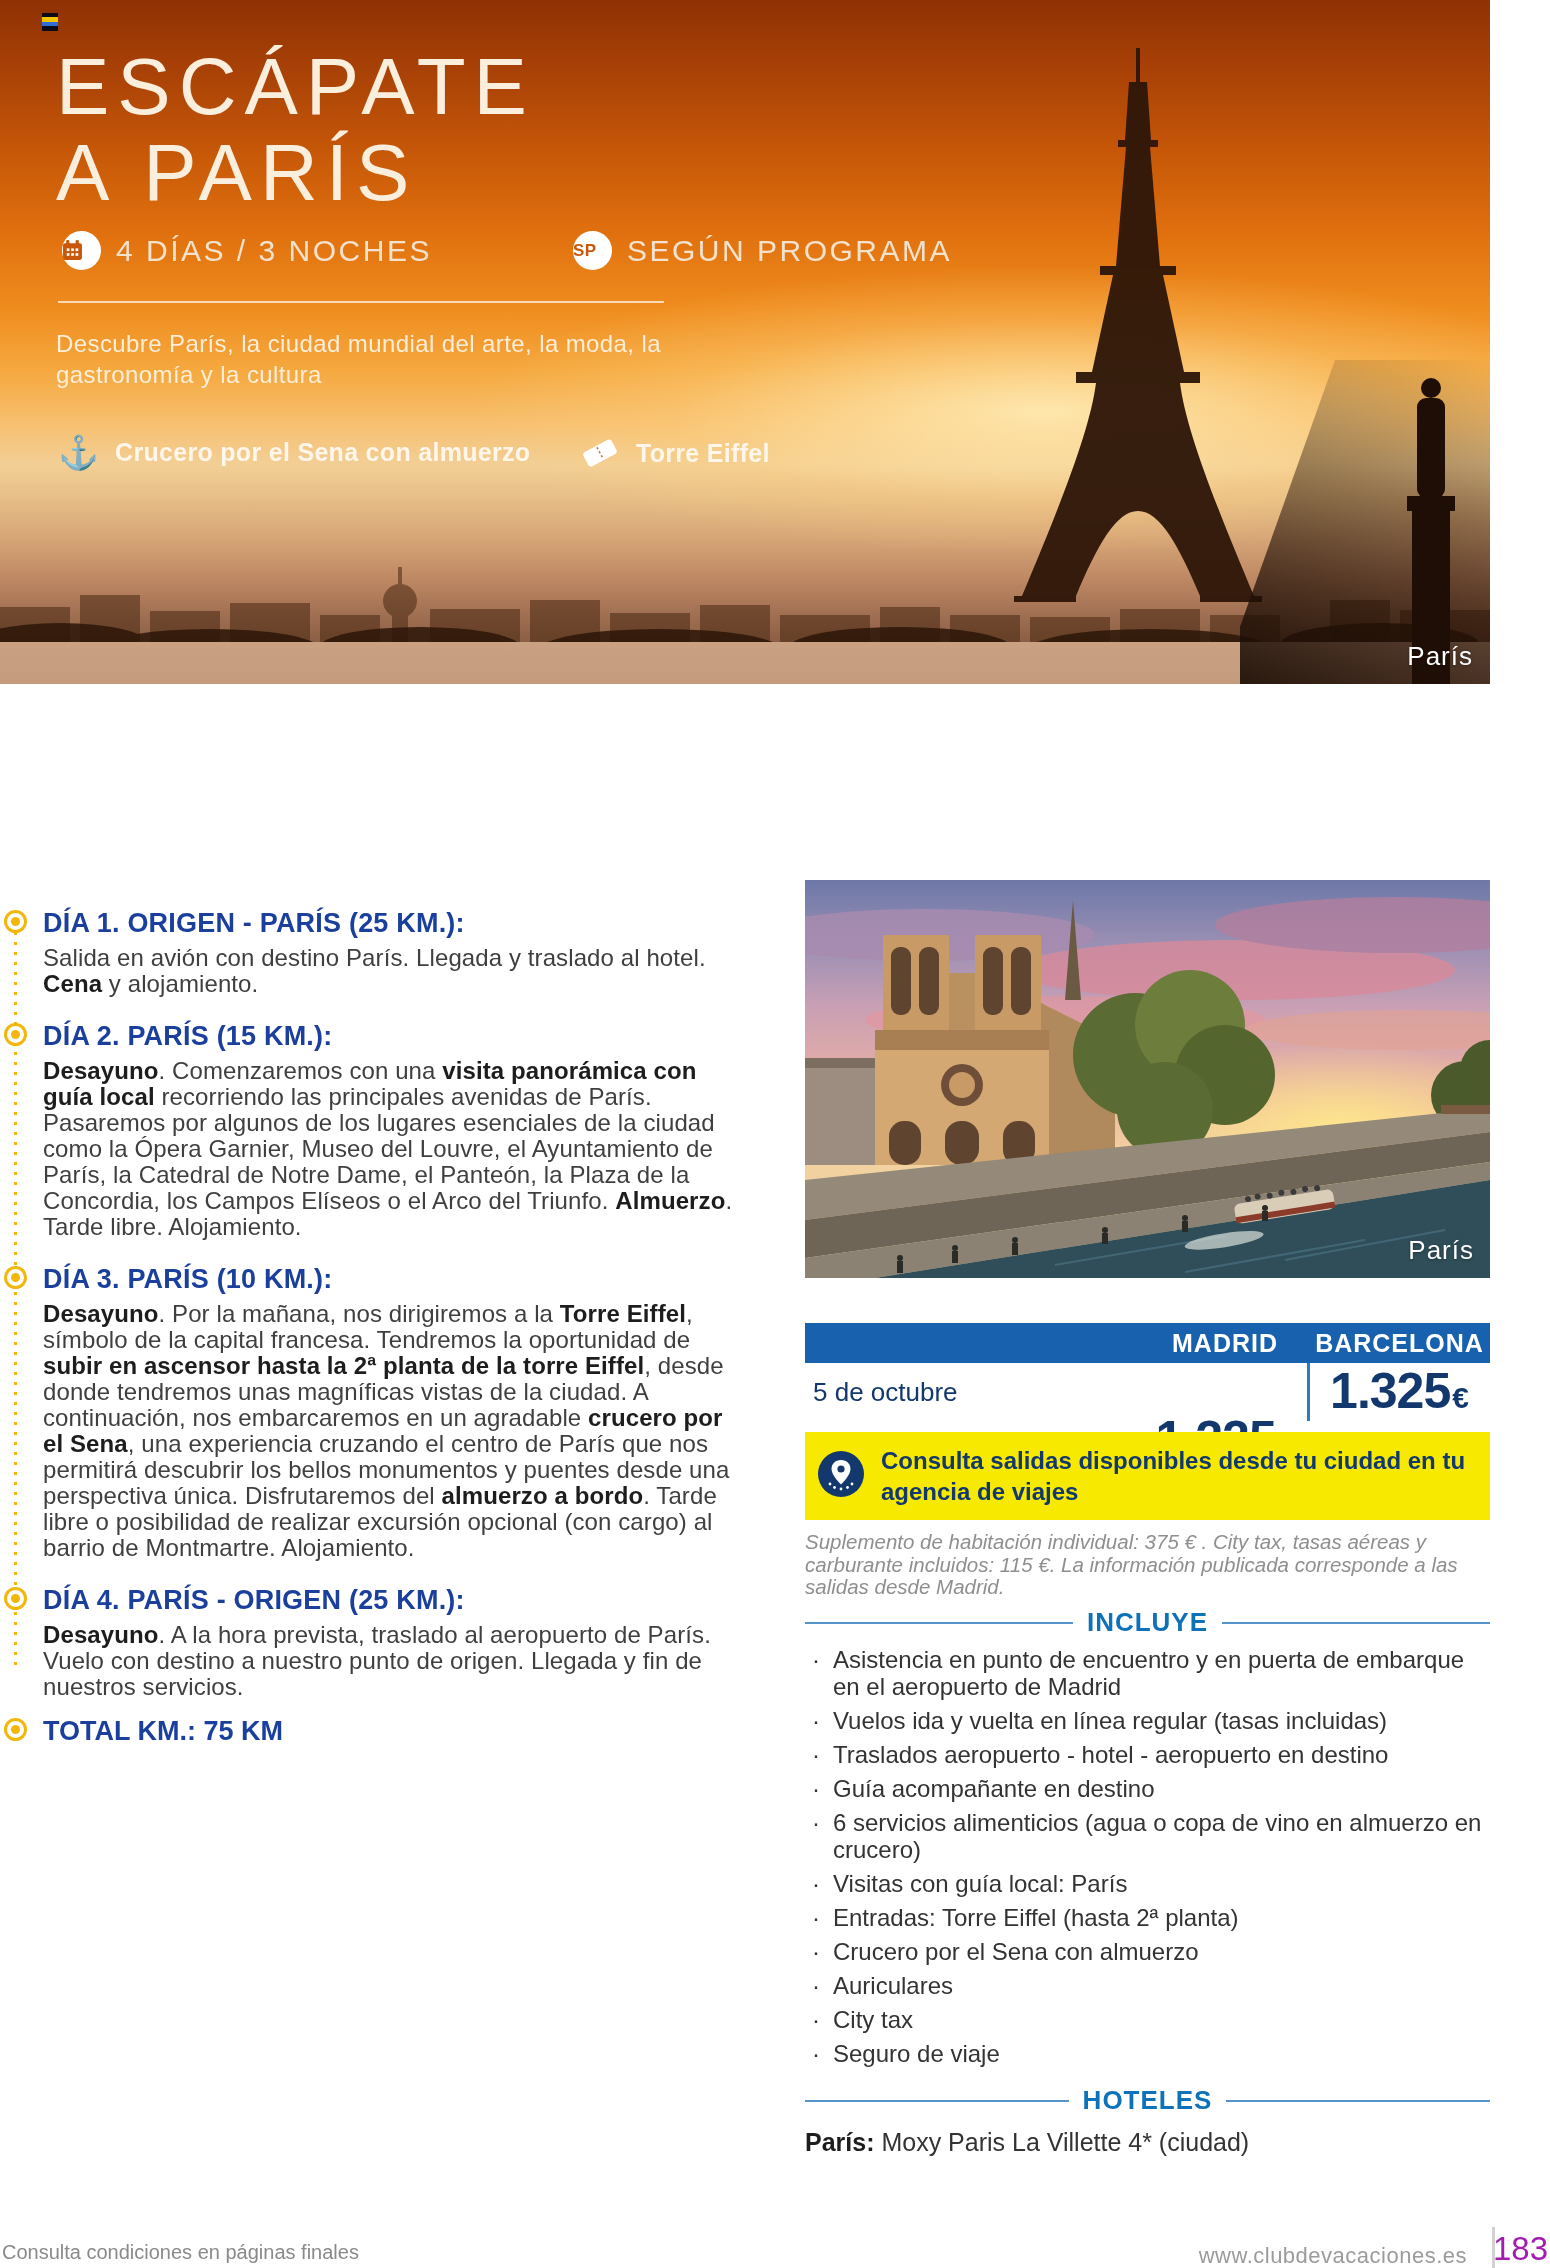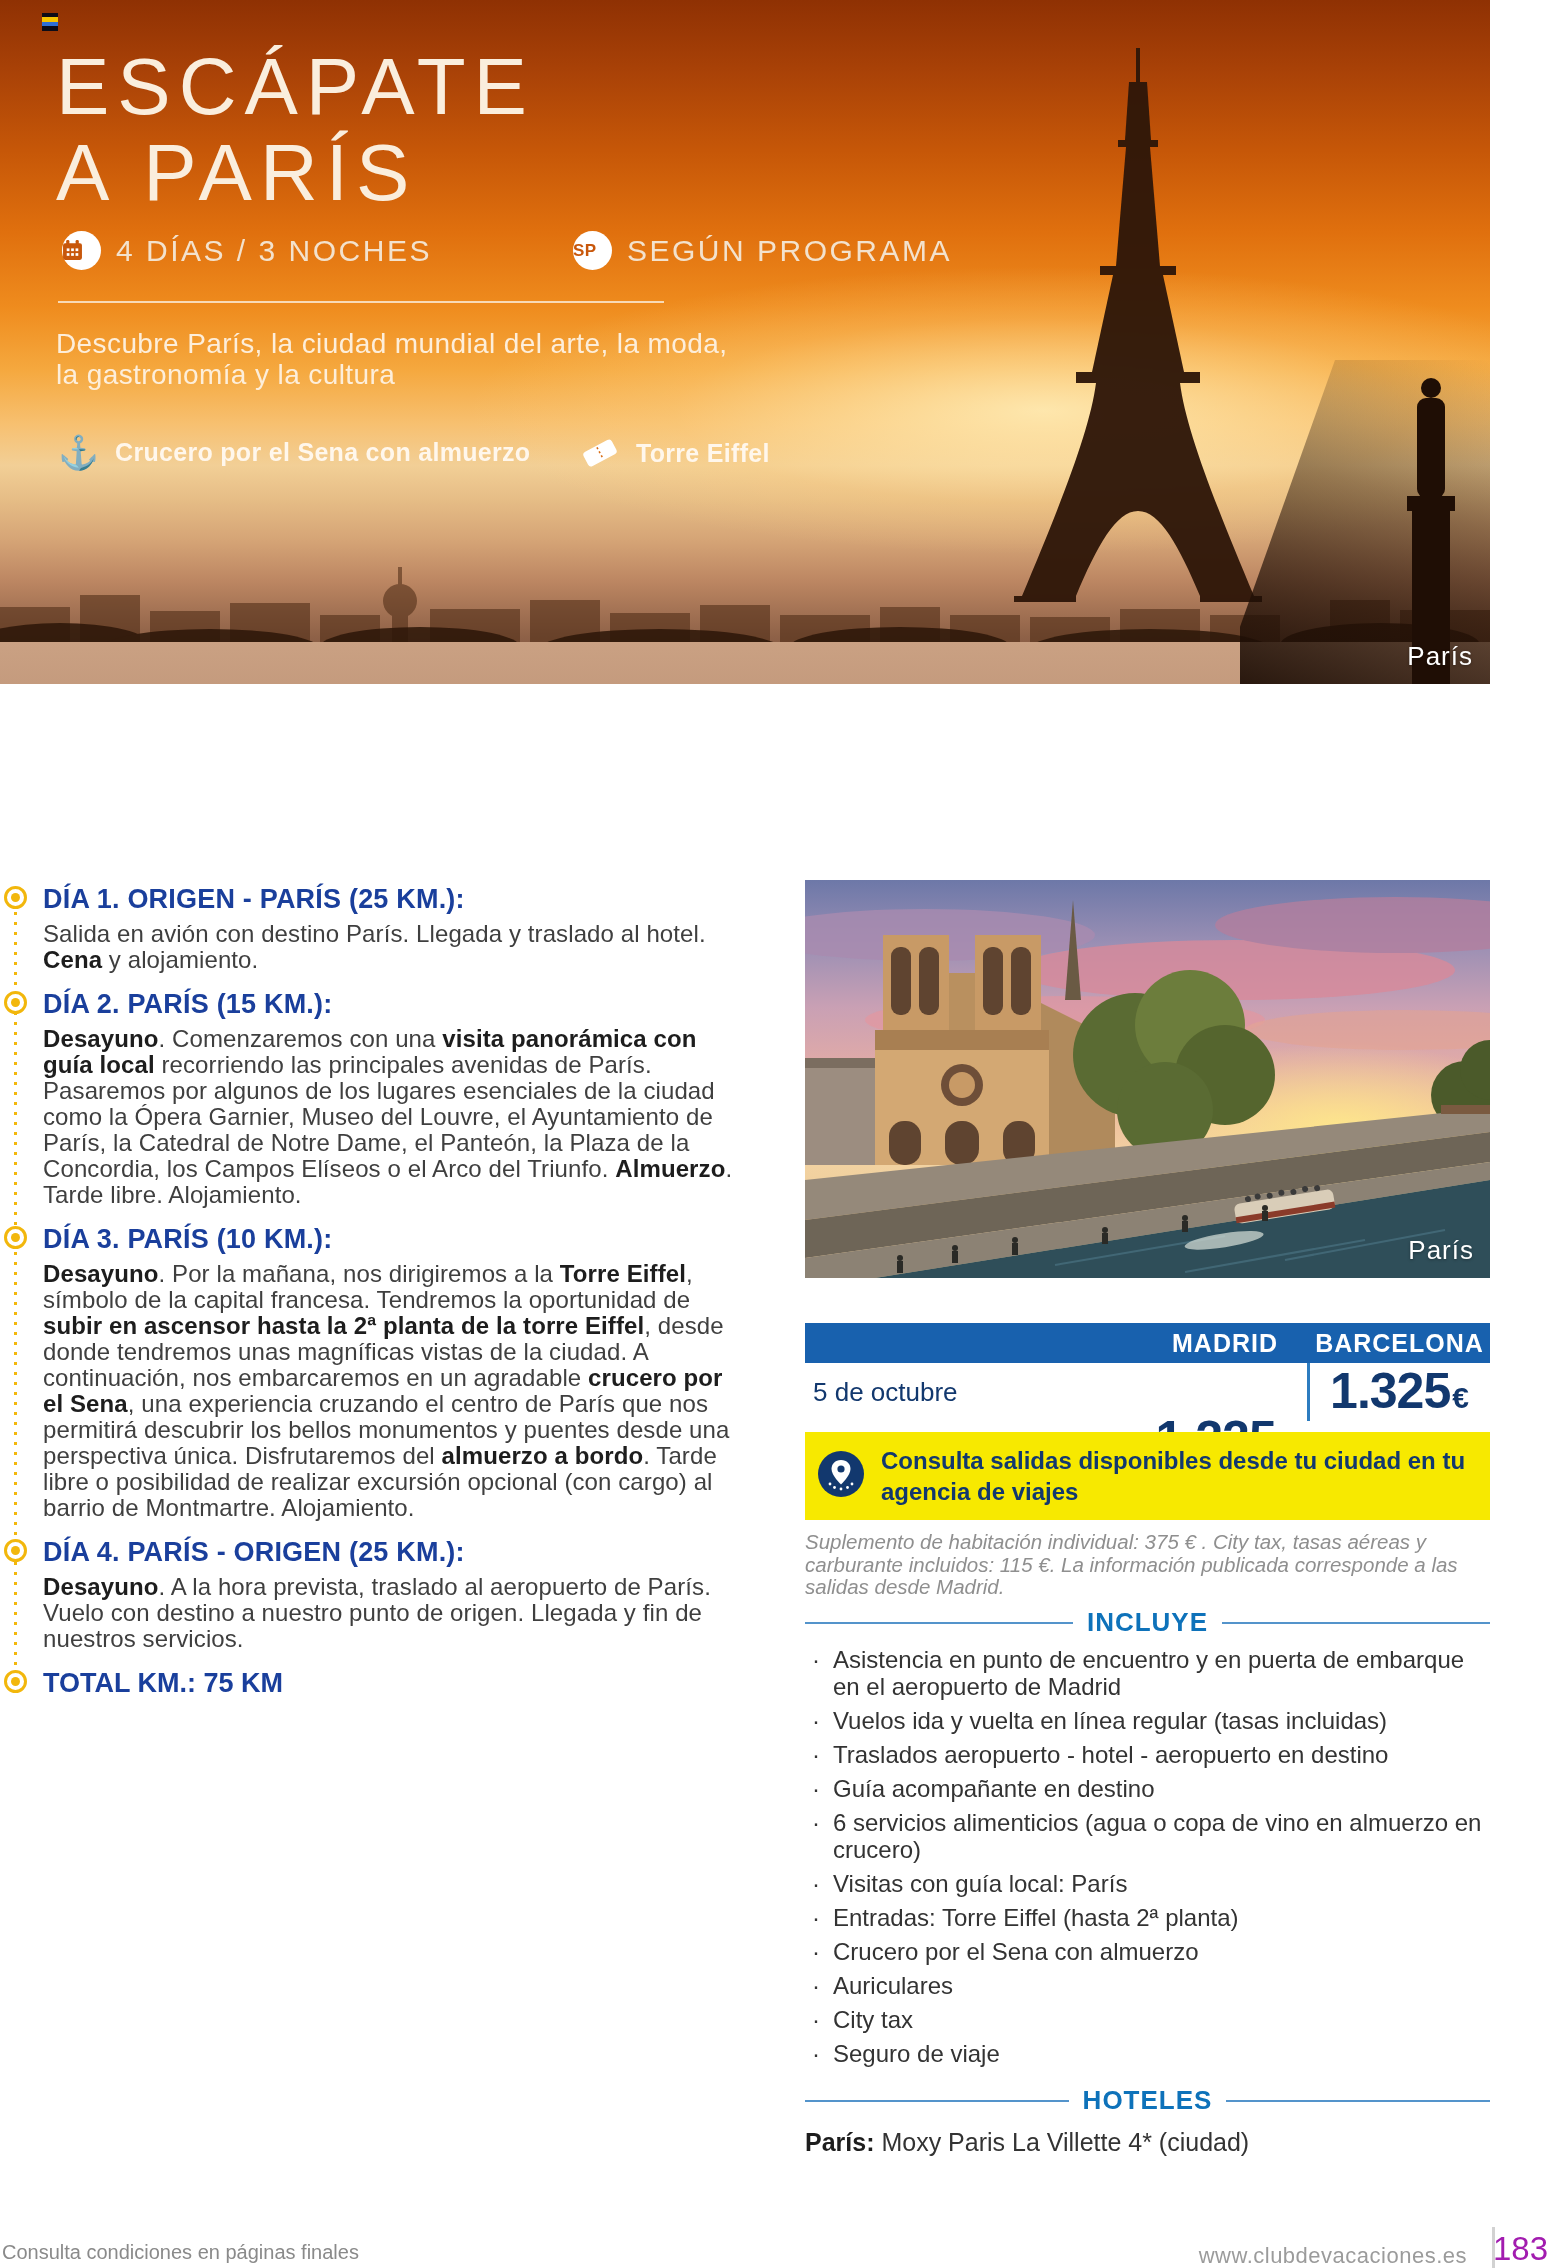--- a/index.html
+++ b/index.html
@@ -26,36 +26,36 @@
   .brand-mark{position:absolute;left:42px;top:13px;width:16px;height:18px;
     background:linear-gradient(180deg,#0c0c18 0 25%,#f5c400 25% 50%,#2e6fd6 50% 75%,#0c0c18 75% 100%);}
   .hero-title{position:absolute;left:56px;top:44px;color:var(--cream);
     font-size:80px;line-height:86px;font-weight:300;letter-spacing:8px;}
   .meta{position:absolute;display:flex;align-items:center;gap:15px;color:#f3e2cd;}
   .meta-a{left:62px;top:231px;} .meta-b{left:573px;top:231px;}
   .meta-label{font-size:30px;letter-spacing:2.5px;}
   .circle-ico{width:39px;height:39px;border-radius:50%;background:#fff;display:flex;align-items:center;flex:0 0 auto;}
   .sp-txt{color:var(--icon-orange);font-weight:800;font-size:17px;letter-spacing:.5px;}
   .hero-divider{position:absolute;left:58px;top:301px;width:606px;height:2px;background:rgba(250,238,221,.8);}
-  .hero-desc{position:absolute;left:56px;top:328px;width:700px;color:#fdeeda;font-size:28px;line-height:31px;letter-spacing:.4px;}
+  .hero-desc{position:absolute;left:56px;top:328px;width:700px;color:#fdeeda;font-size:24px;line-height:31px;letter-spacing:.4px;}
   .feat{position:absolute;display:flex;align-items:center;gap:16px;color:#fff7ec;}
   .feat-a{left:58px;top:436px;} .feat-b{left:580px;top:436px;}
   .feat-label{font-size:25px;font-weight:700;letter-spacing:.3px;}
   .anchor-glyph{font-size:33px;line-height:1;color:#fff;}
   .photo-label{position:absolute;color:#fff;font-size:26px;letter-spacing:1px;text-shadow:0 1px 3px rgba(0,0,0,.35);}
   .hero .photo-label{right:17px;bottom:12px;}
 
   
   .itinerary{position:absolute;left:4px;top:884px;width:745px;}
   .tl-line{position:absolute;left:10px;top:28px;width:3px;
     background:repeating-linear-gradient(to bottom,var(--gold) 0 3px,transparent 3px 10px);}
   .day{position:relative;padding-left:39px;margin-bottom:16px;}
   .tl-bullet{position:absolute;left:0;top:2px;width:23px;height:23px;border:3px solid var(--gold);border-radius:50%;background:#fff;}
   .tl-bullet::after{content:"";position:absolute;inset:4px;background:var(--gold);border-radius:50%;}
-  .day-title{display:block;color:var(--heading-blue);font-weight:700;font-size:27px;letter-spacing:.2px;margin-bottom:6px;}
+  .day-title{display:block;color:var(--heading-blue);font-weight:700;font-size:27px;letter-spacing:.2px;margin-bottom:6px;margin-top:24px;}
   .day-body{color:var(--body);font-size:24px;line-height:26px;letter-spacing:.1px;}
   .b{font-weight:700;color:#1d1d1d;}
   .total-label{color:var(--heading-blue);font-weight:700;font-size:27px;}
 
   
   .photo2{position:absolute;left:805px;top:880px;width:685px;height:398px;overflow:hidden;
     background:
       radial-gradient(ellipse 45% 30% at 78% 62%, rgba(255,233,138,.9), rgba(255,233,138,0) 70%),
       linear-gradient(180deg,#6d78a8 0%,#9a8fb4 16%,#c9a0b4 32%,#e0aaa8 46%,#eebd9e 58%,#f3d3a2 70%,#efcf9d 78%);}
   .photo2 .photo-label{right:16px;bottom:12px;}

